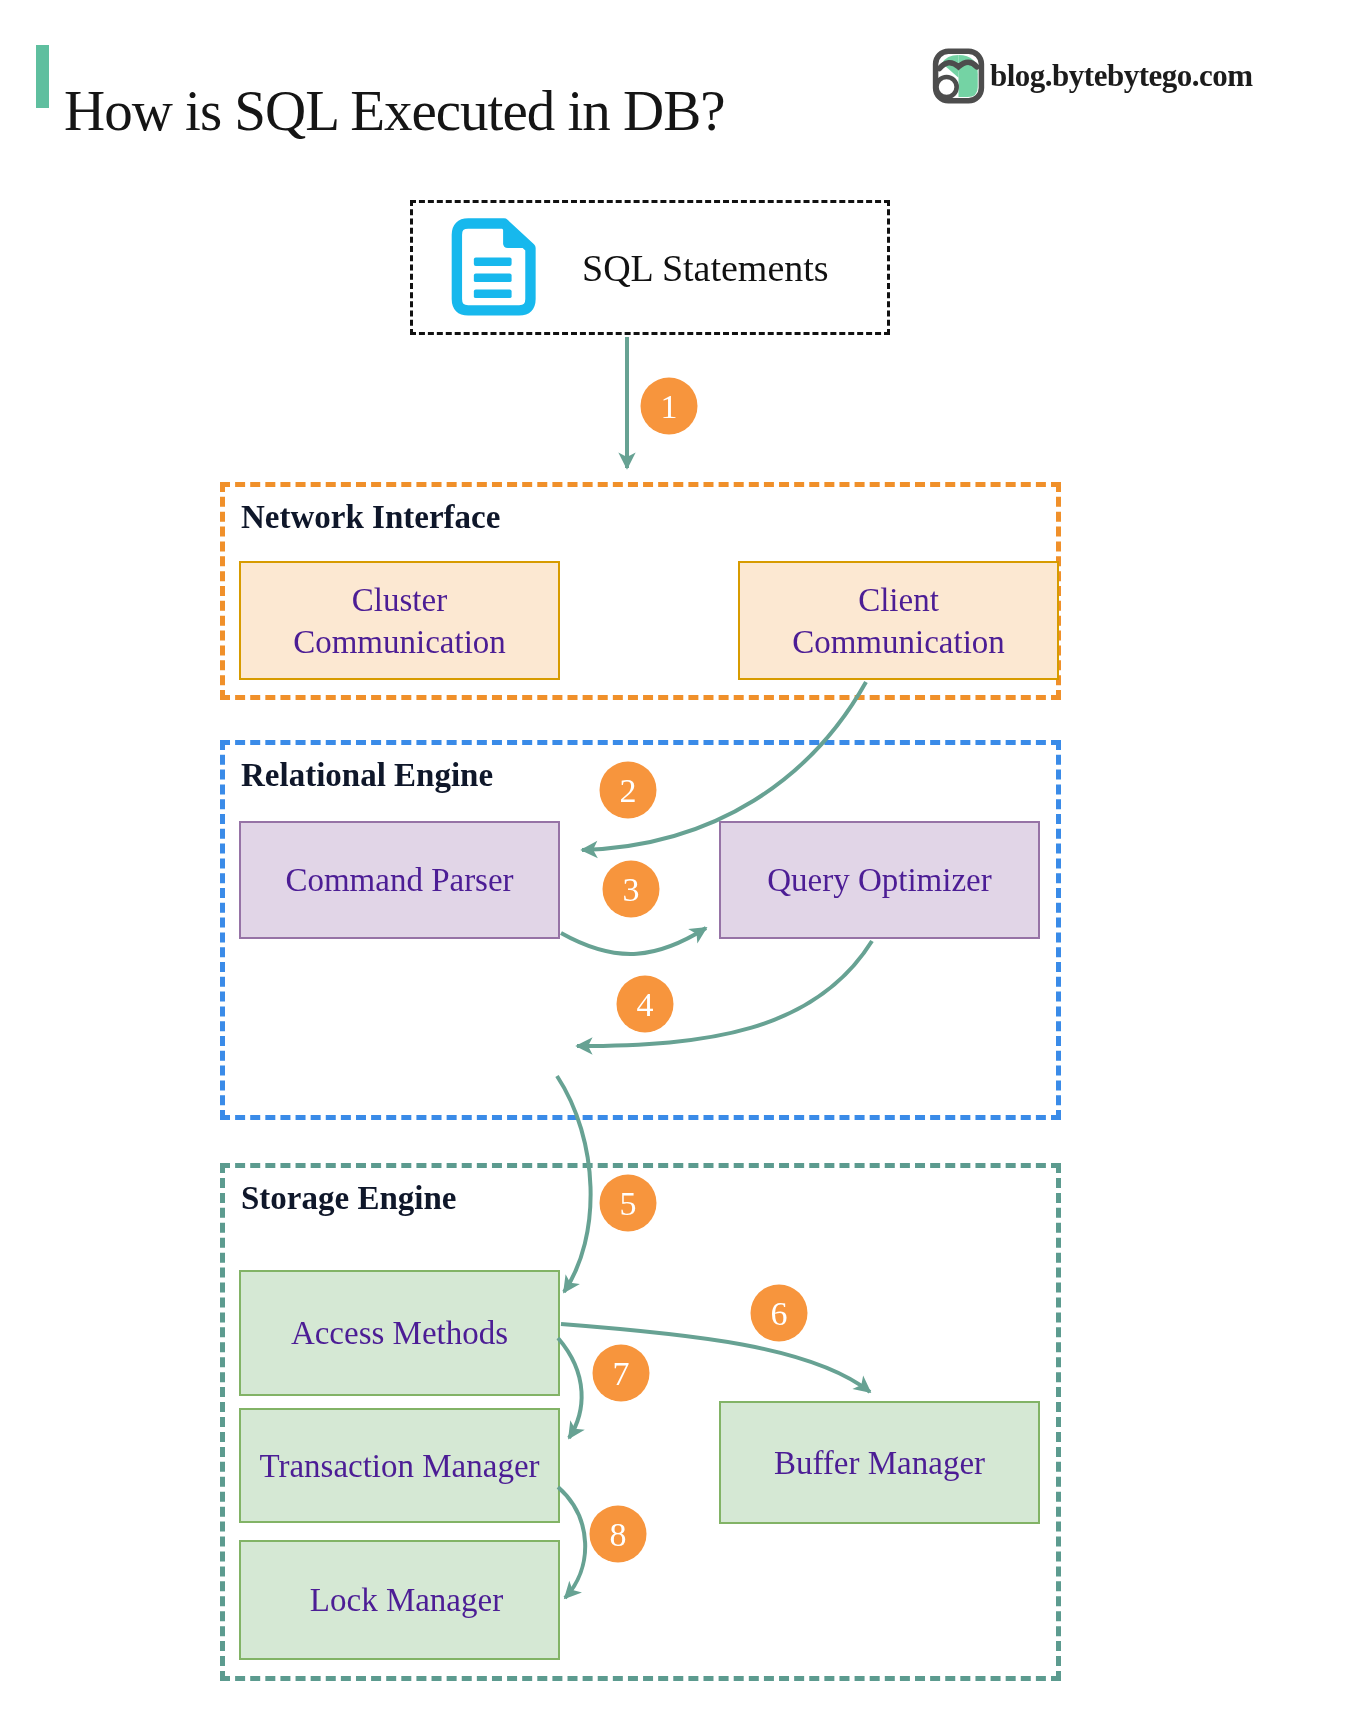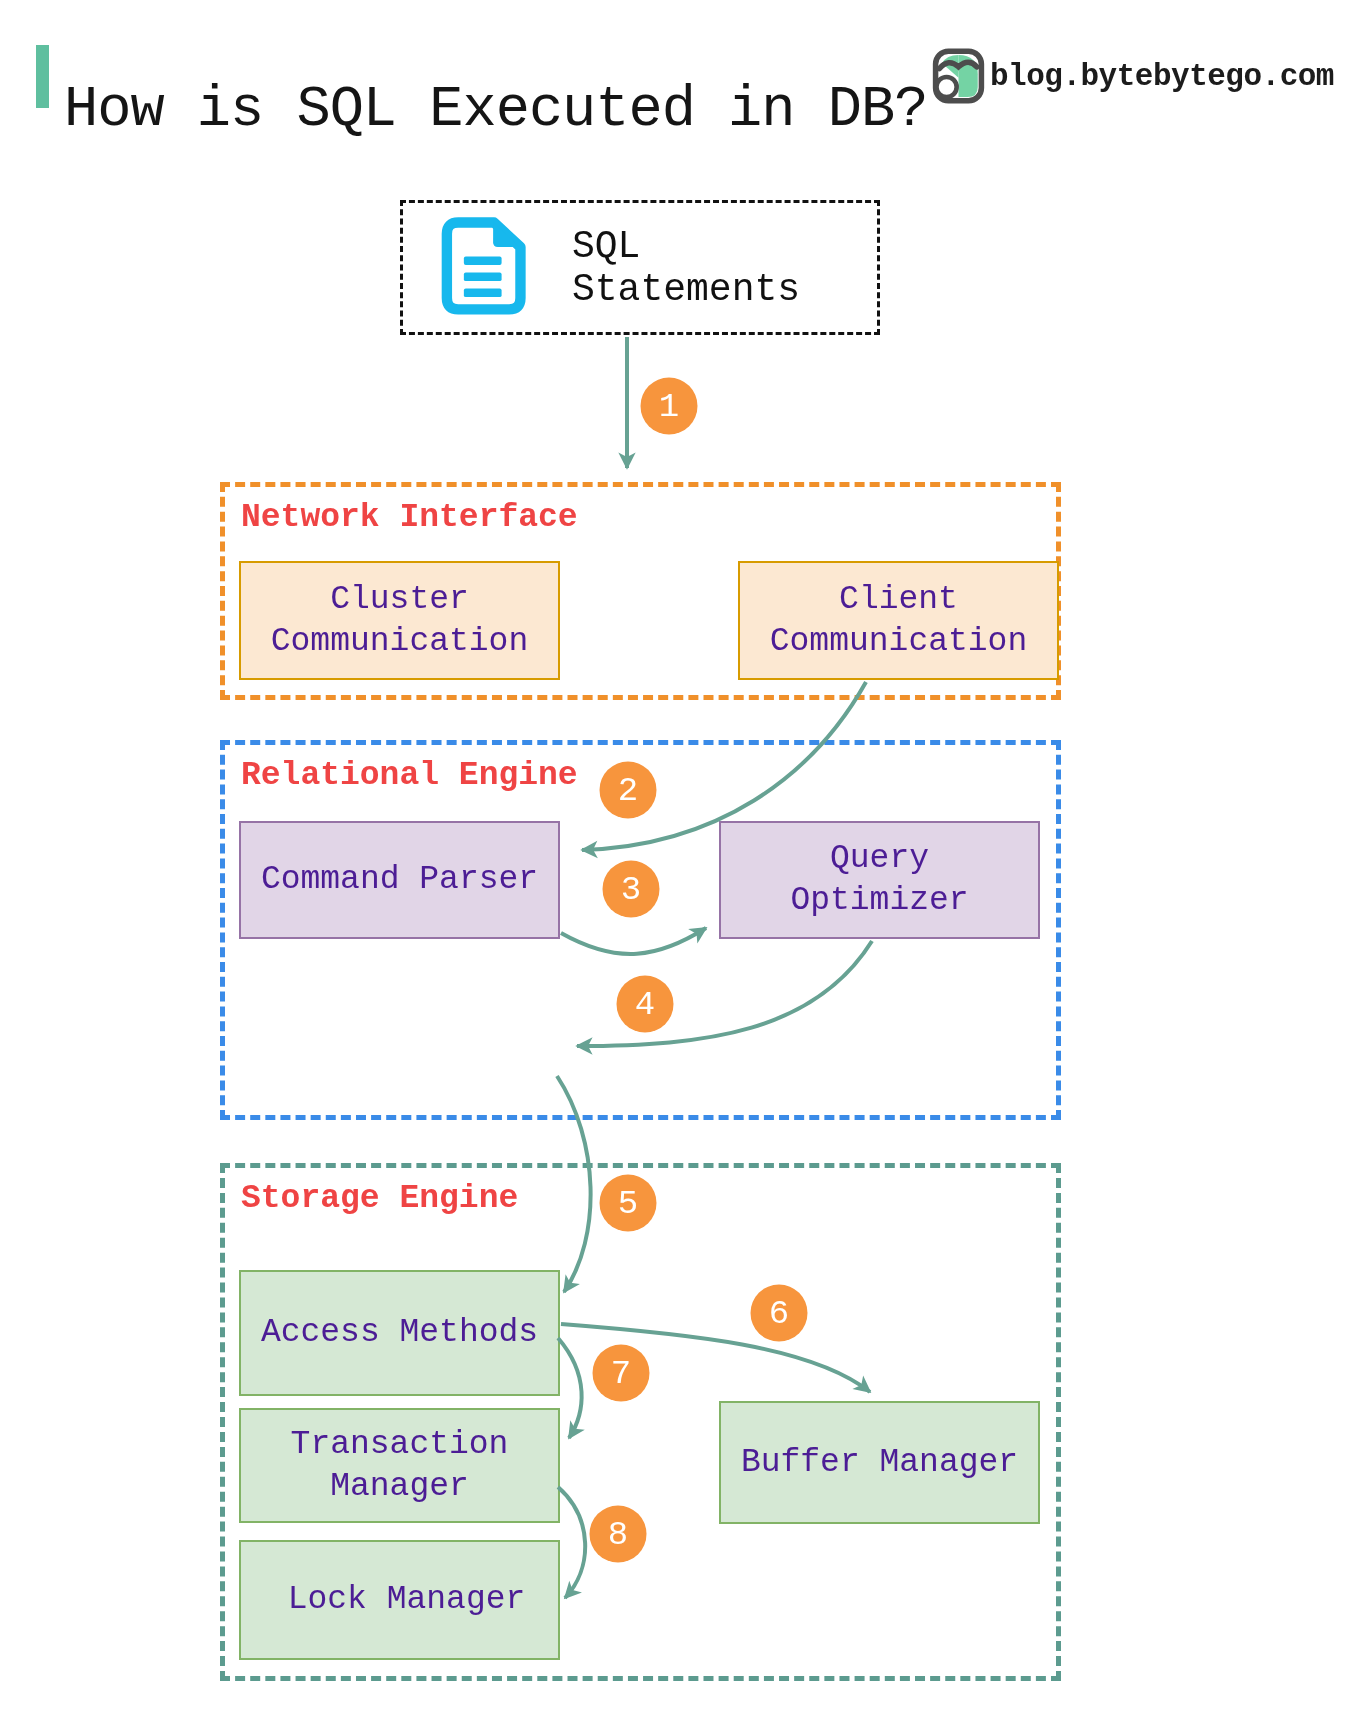--- a/index.html
+++ b/index.html
@@ -11,41 +11,41 @@
     --storage-border:#5C9B8F;
     --doc-icon-cyan:#17B8ED;
     --peach-fill:#FCE8D2; --peach-border:#D79B00;
     --purple-fill:#E1D5E7; --purple-border:#9673A6;
     --blue-fill:#DAE8FC;   --blue-border:#6C8EBF;
     --green-fill:#D5E8D4;  --green-border:#82B366;
   }
   html,body{margin:0;padding:0;background:#ffffff;}
   .canvas{
     position:relative;width:1358px;height:1722px;background:#ffffff;overflow:hidden;
-    font-family:Liberation Mono, monospace;color:#151515;
+    font-family:Liberation Serif, serif;color:#151515;
   }
   
   .accent-bar{position:absolute;left:36px;top:45px;width:13px;height:63px;background:var(--accent-green);}
   .title{position:absolute;left:64px;top:40px;font-size:57px;font-weight:400;letter-spacing:-1px;white-space:nowrap;}
   .logo{position:absolute;left:931px;top:46px;display:flex;align-items:center;gap:4px;}
   .logo svg{display:block;}
   .logo-text{font-size:31px;font-weight:700;letter-spacing:-0.5px;color:#1c1c1c;white-space:nowrap;}
   
   .sql-box{
-    position:absolute;left:400px;top:200px;width:480px;height:135px;box-sizing:border-box;
+    position:absolute;left:410px;top:200px;width:480px;height:135px;box-sizing:border-box;
     border:3px dashed #111;display:flex;align-items:center;justify-content:flex-start;
     padding-left:36px;gap:38px;background:#fff;
   }
   .sql-label{font-size:38px;color:#111;}
   
   .container{position:absolute;box-sizing:border-box;background:transparent;}
   .c-network{left:220px;top:482px;width:841px;height:218px;border:5px dashed var(--network-border);}
   .c-relational{left:220px;top:740px;width:841px;height:380px;border:5px dashed var(--relational-border);}
   .c-storage{left:220px;top:1163px;width:841px;height:518px;border:5px dashed var(--storage-border);}
-  .container .sec-label{position:absolute;left:16px;top:12px;font-size:33px;font-weight:700;color:#ef4444;}
+  .container .sec-label{position:absolute;left:16px;top:12px;font-size:33px;font-weight:700;color:#0f172a;}
   
   .box{
     position:absolute;box-sizing:border-box;display:flex;align-items:center;justify-content:center;
     text-align:center;font-size:33px;line-height:42px;color:#4c1d95;padding:0 10px;
   }
   .b-cluster{left:239px;top:561px;width:321px;height:119px;background:var(--peach-fill);border:2px solid var(--peach-border);}
   .b-client {left:719px;top:561px;width:321px;height:119px;background:var(--peach-fill);border:2px solid var(--peach-border);margin-left:19px;}
   .b-cmdparser{left:239px;top:821px;width:321px;height:118px;background:var(--purple-fill);border:2px solid var(--purple-border);}
   .b-qopt    {left:719px;top:821px;width:321px;height:118px;background:var(--purple-fill);border:2px solid var(--purple-border);}
   .b-qexec   {left:239px;top:982px;width:321px;height:120px;background:var(--blue-fill);border:2px solid var(--blue-border);}

